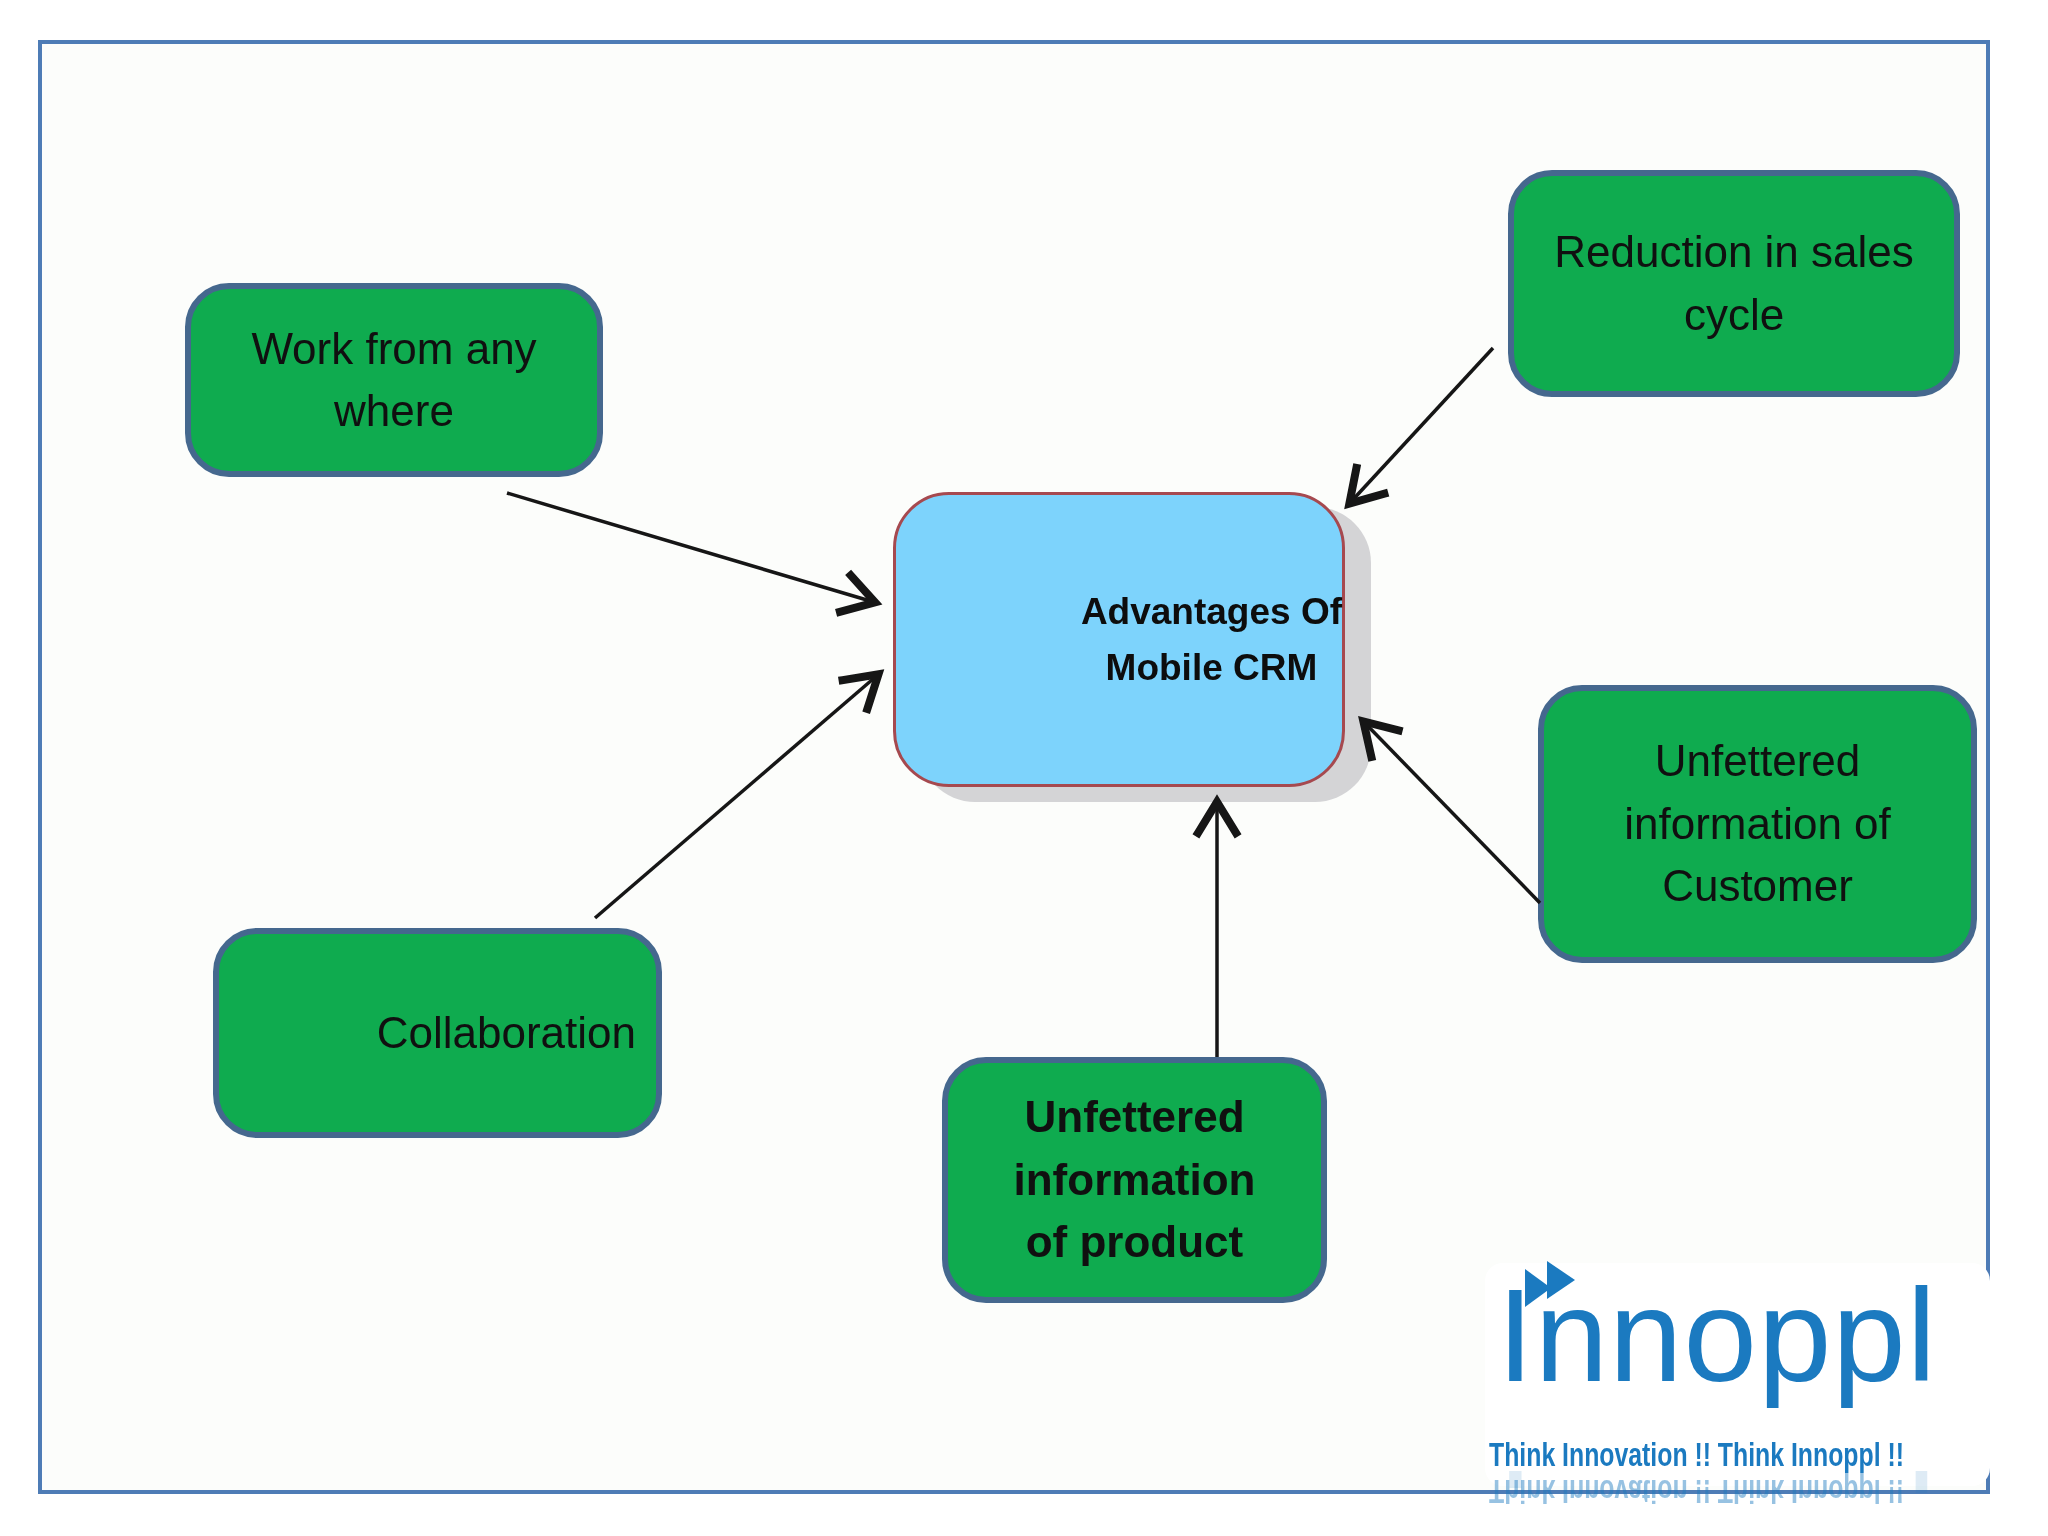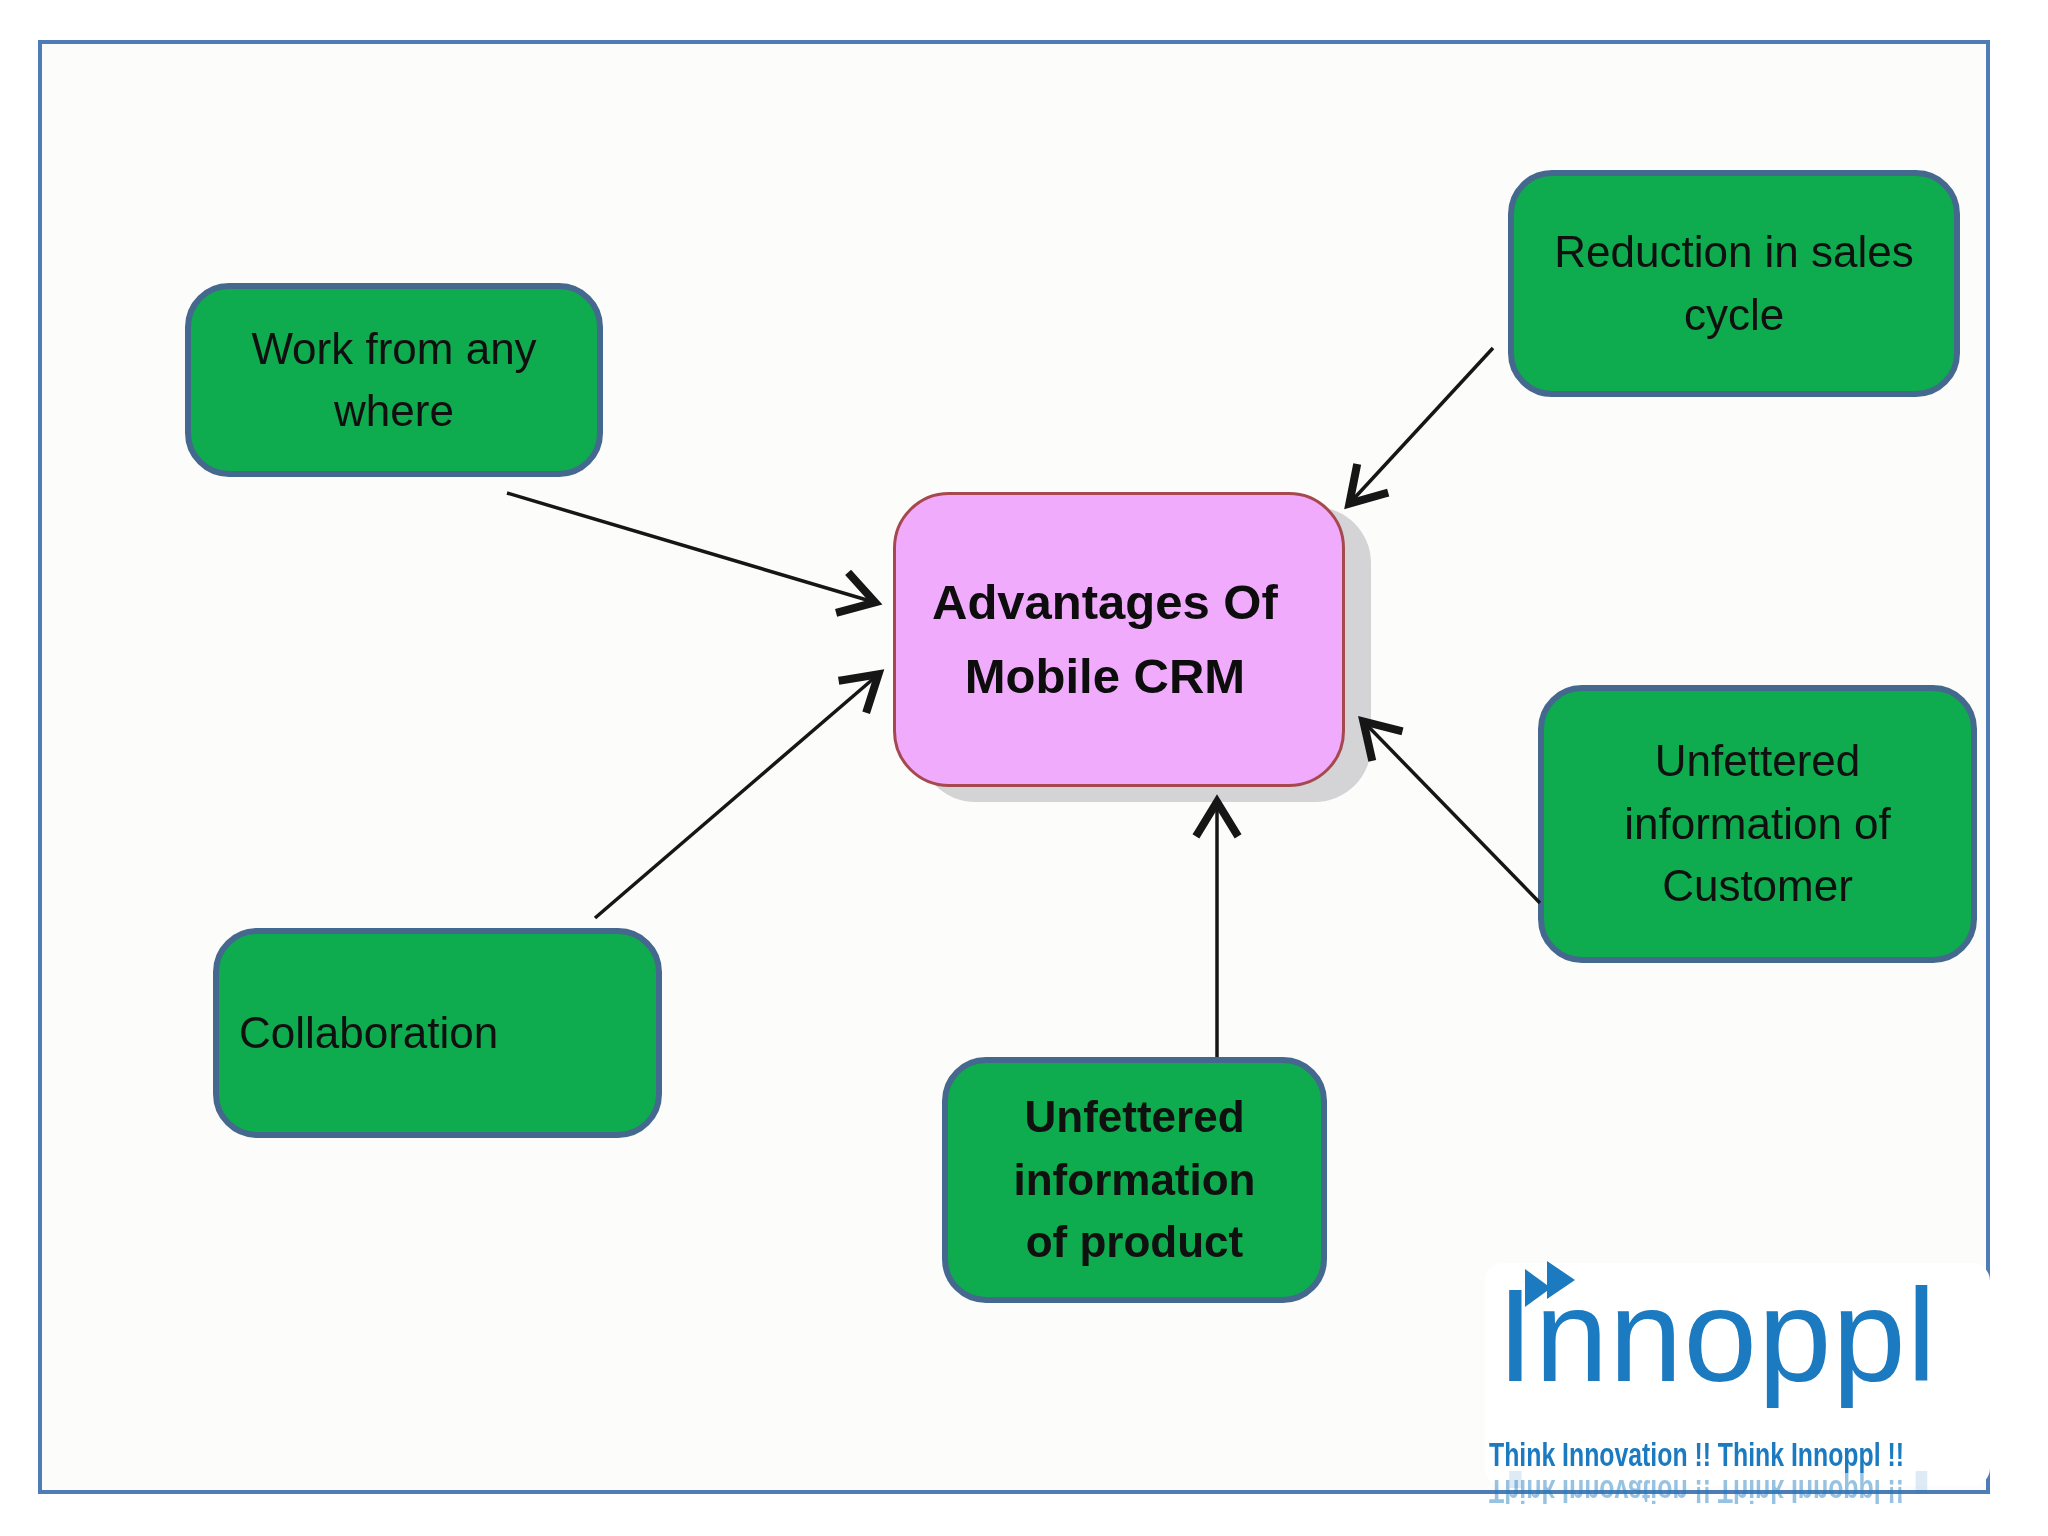--- a/index.html
+++ b/index.html
@@ -8,38 +8,38 @@
     background:#ffffff; overflow:hidden;
     font-family:"Liberation Sans", sans-serif;
     color:#141414;
   }
   .frame {
     position:absolute; left:38px; top:40px; width:1952px; height:1454px;
     box-sizing:border-box; border:4px solid #4E7CB6; background:#FCFDFB;
     z-index:1;
   }
   .node {
-    position:absolute; display:flex; align-items:center; justify-content:flex-start;
+    position:absolute; display:flex; align-items:center; justify-content:flex-end;
     text-align:center; box-sizing:border-box; z-index:3;
   }
   .node .label { display:block; }
   .green {
     background:#0FAB4F; border:6px solid #45688E; border-radius:44px;
     font-size:44px; line-height:1.42; color:#101010;
   }
   .node-work       { left:185px;  top:283px;  width:418px; height:194px; padding:16px 44px; }
   .node-reduction  { left:1508px; top:170px;  width:452px; height:227px; padding:10px 16px; }
   .node-customer   { left:1538px; top:685px;  width:439px; height:278px; padding:10px 30px; }
   .node-collab     { left:213px;  top:928px;  width:449px; height:210px; padding:10px 20px; }
   .node-product    { left:942px;  top:1057px; width:385px; height:246px; padding:4px 40px;font-weight:bold; }
   .node-center {
     left:893px; top:492px; width:452px; height:295px;
-    background:#f0abfc; border:3px solid #A6494F; border-radius:56px;
+    background:#7dd3fc; border:3px solid #A6494F; border-radius:56px;
     box-shadow:26px 15px 0 #D4D4D6;
-    font-weight:bold; font-size:49px; line-height:1.5; color:#0d0d0d;padding-left:36px;
+    font-weight:bold; font-size:37px; line-height:1.5; color:#0d0d0d;padding-left:36px;
   }
   .arrows { position:absolute; left:0; top:0; z-index:4; pointer-events:none; }
 
   
   .logo-panel {
     position:absolute; left:1485px; top:1263px; width:505px; height:223px;
     background:#ffffff; border-radius:18px; z-index:5;
   }
   .logo-brand {
     position:absolute; left:12px; top:4px;

